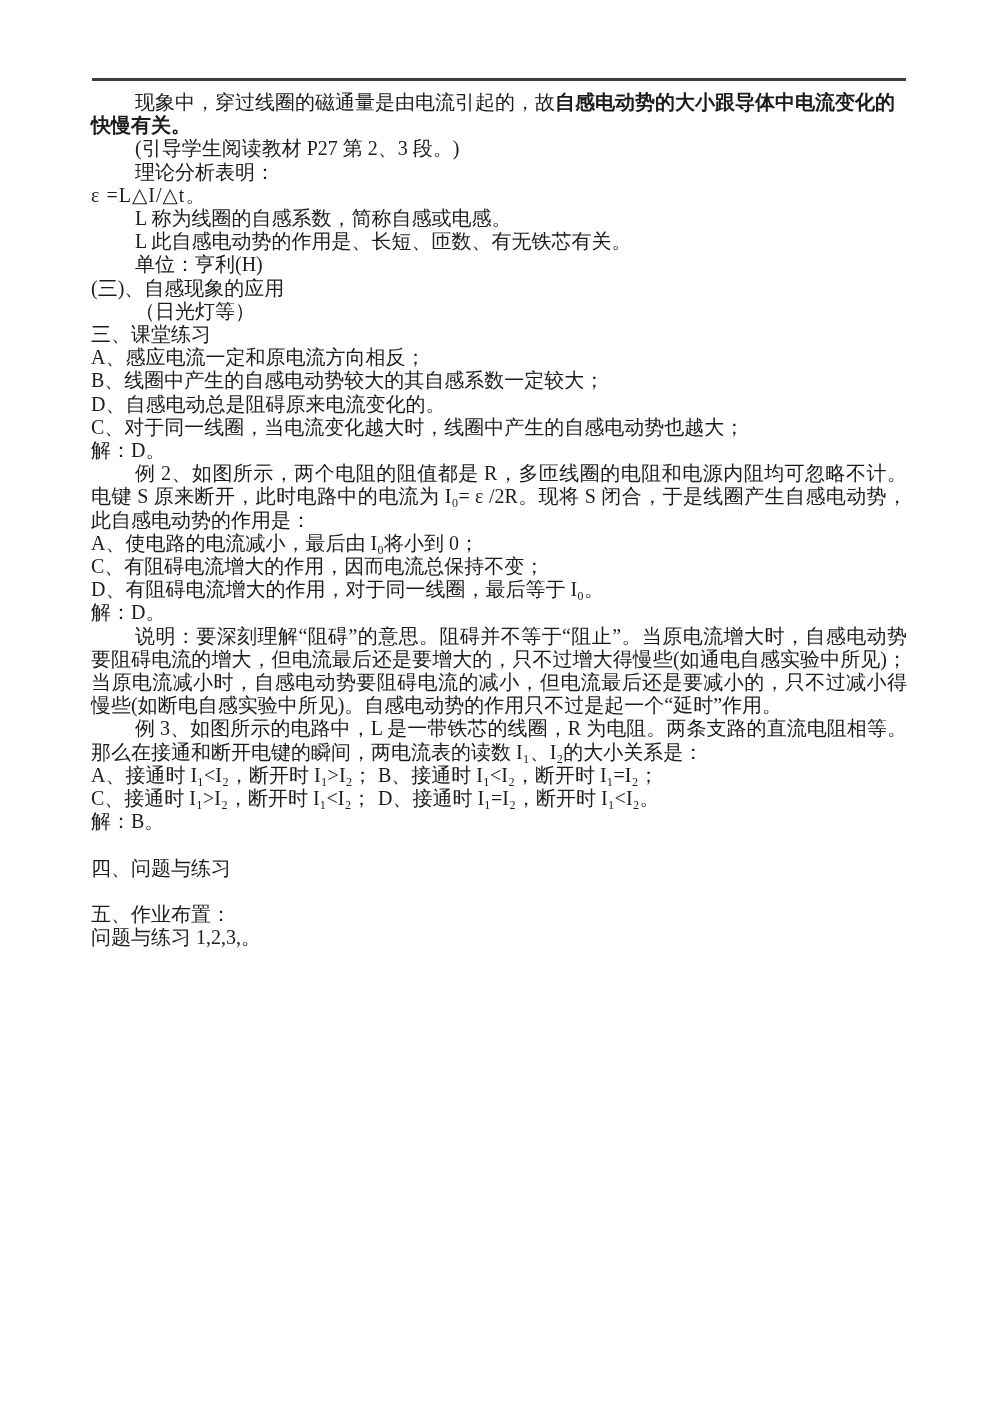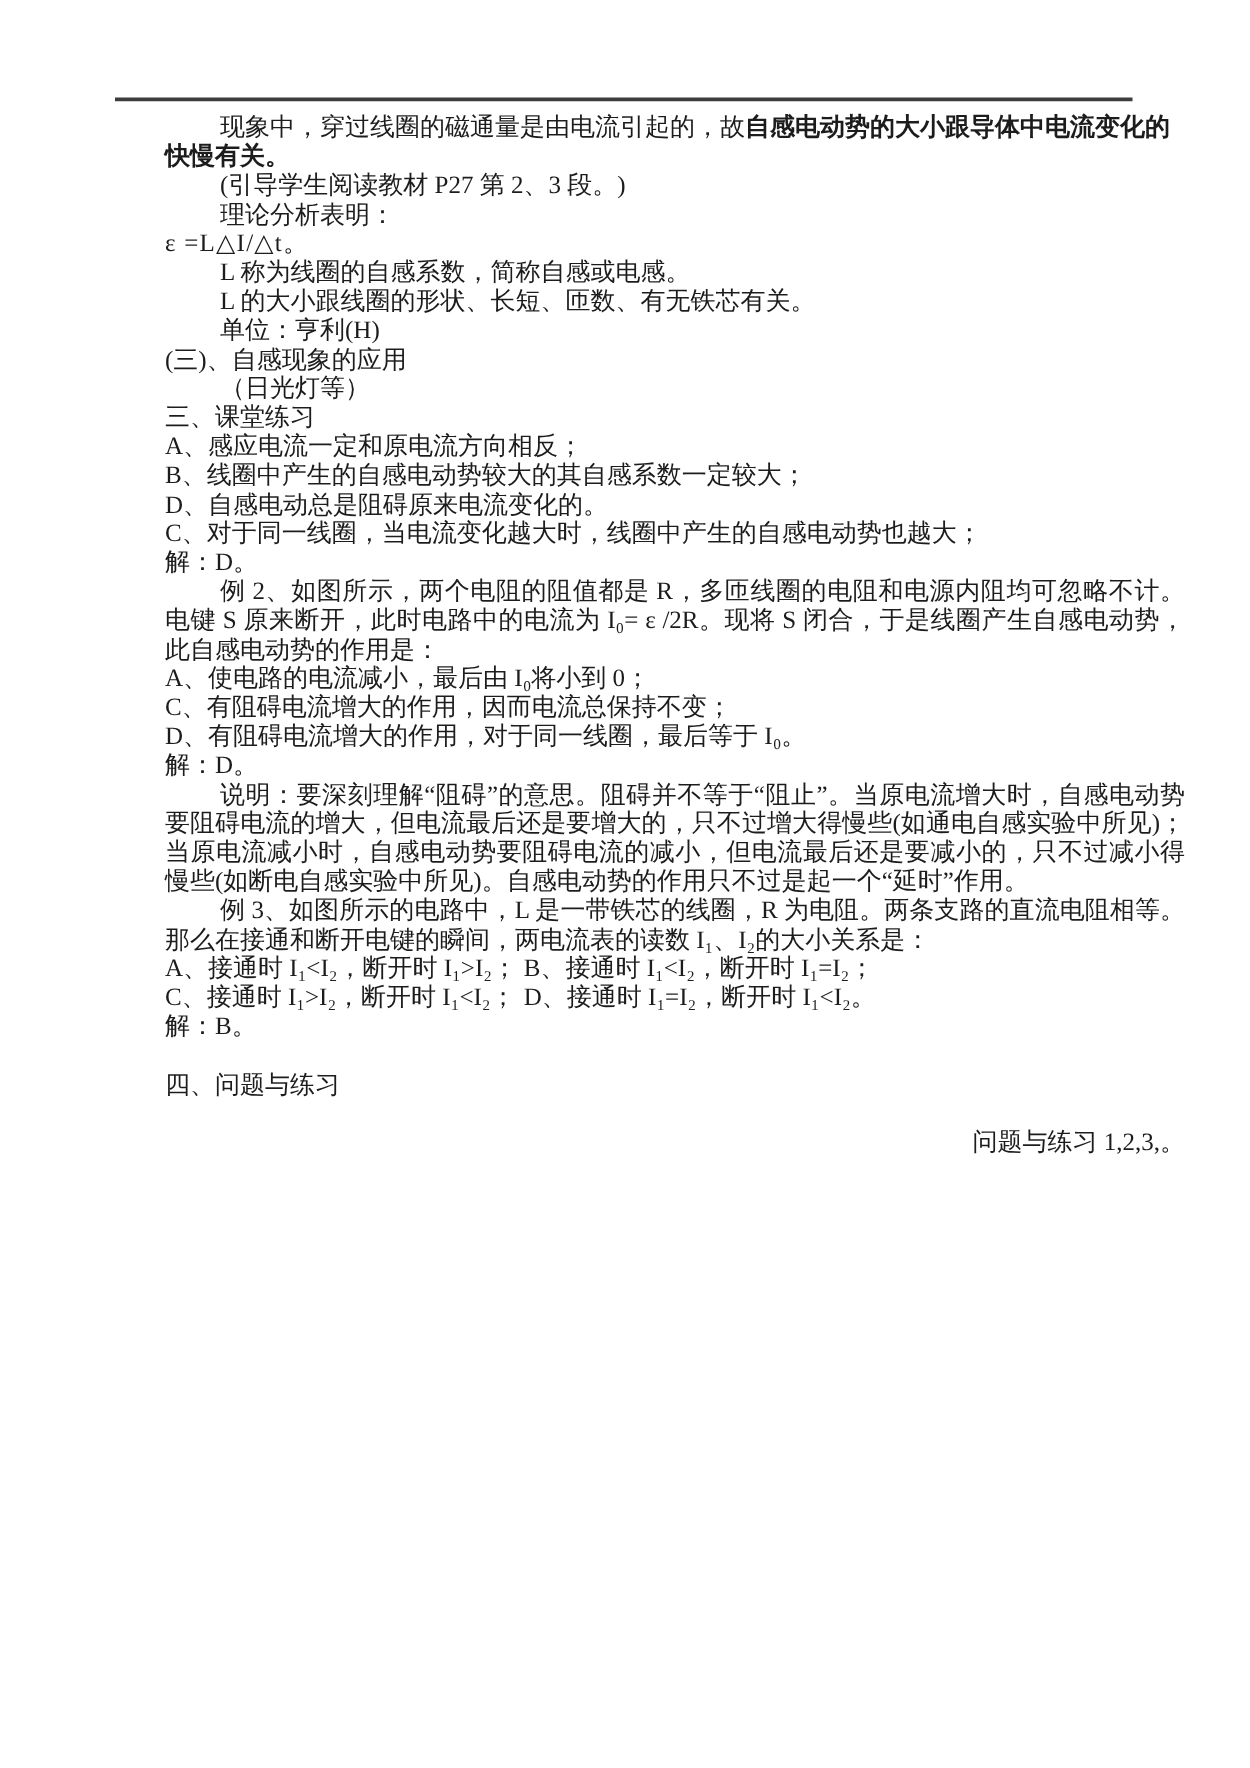--- a/index.html
+++ b/index.html
@@ -21,56 +21,55 @@
     height: 3px;
     background: #3d3d3d;
   }
   .content {
     position: absolute;
     left: 91px;
     top: 91px;
     width: 816px;
     font-size: 20px;
     line-height: 23.2px;
-    margin-left: 41px;
   }
   .content p, .content h3, .content div {
     margin: 0;
     padding: 0;
     font-size: 20px;
     line-height: 23.2px;
     font-weight: normal;
   }
   .bold { font-weight: bold; }
   .indent { text-indent: 44px; }
   .opt { padding-left: 43px; }
   .just { text-align: justify; text-indent: 44px; }
   .formula { padding-left: 152px; font-weight: bold; letter-spacing: 1px; }
   .unitconv { padding-left: 99px; }
   .h-app { font-weight: bold; padding-left: 2px; }
   .h-sec { font-weight: bold; padding-left: 8px; }
   .h-sub { font-weight: bold; padding-left: 24px; }
-  .hw { padding-left: 39px; text-align: right; }
+  .hw { padding-left: 39px; }
   .optrow { padding-left: 43px; white-space: nowrap; }
   .optcell { display: inline-block; width: 287px; }
   .spacer { height: 23.2px; }
 </style>
 </head>
 <body>
 
 <div class="page">
   <div class="top-rule"></div>
   <div class="content">
 
     <p class="indent"><span>现象中，穿过线圈的磁通量是由电流引起的，故</span><span class="bold">自感电动势的大小跟导体中电流变化的快慢有关。</span></p>
     <p class="indent">(引导学生阅读教材 P27 第 2、3 段。)</p>
     <p class="indent">理论分析表明：</p>
     <p class="formula">ε =L△I/△t。</p>
     <p class="indent">L 称为线圈的自感系数，简称自感或电感。</p>
-    <p class="indent">L 的大小跟线圈的形状、长短、匝数、有无铁芯有关。</p>
+    <p class="indent">L 此自感电动势的作用是、长短、匝数、有无铁芯有关。</p>
     <p class="indent">单位：亨利(H)</p>
 
     <h3 class="h-app">(三)、自感现象的应用</h3>
     <p class="indent">（日光灯等）</p>
 
     <h3 class="h-sec">三、课堂练习</h3>
 
     <p class="opt">A、感应电流一定和原电流方向相反；</p>
     <p class="opt">B、线圈中产生的自感电动势较大的其自感系数一定较大；</p>
     <p class="opt">D、自感电动总是阻碍原来电流变化的。</p>
@@ -85,16 +84,17 @@
     <p class="just">说明：要深刻理解“阻碍”的意思。阻碍并不等于“阻止”。当原电流增大时，自感电动势要阻碍电流的增大，但电流最后还是要增大的，只不过增大得慢些(如通电自感实验中所见)；当原电流减小时，自感电动势要阻碍电流的减小，但电流最后还是要减小的，只不过减小得慢些(如断电自感实验中所见)。自感电动势的作用只不过是起一个“延时”作用。</p>
 
     <p class="just">例 3、如图所示的电路中，L 是一带铁芯的线圈，R 为电阻。两条支路的直流电阻相等。那么在接通和断开电键的瞬间，两电流表的读数 I₁、I₂的大小关系是：</p>
     <div class="optrow"><span class="optcell">A、接通时 I₁&lt;I₂，断开时 I₁&gt;I₂；</span><span>B、接通时 I₁&lt;I₂，断开时 I₁=I₂；</span></div>
     <div class="optrow"><span class="optcell">C、接通时 I₁&gt;I₂，断开时 I₁&lt;I₂；</span><span>D、接通时 I₁=I₂，断开时 I₁&lt;I₂。</span></div>
     <p class="opt">解：B。</p>
 
     <div class="spacer"></div>
     <h3 class="h-sub">四、问题与练习</h3>
     <div class="spacer"></div>
+    <h3 class="h-sub">五、作业布置：</h3>
     <p class="hw">问题与练习 1,2,3,。</p>
 
   </div>
 </div>
 
 </body></html>

